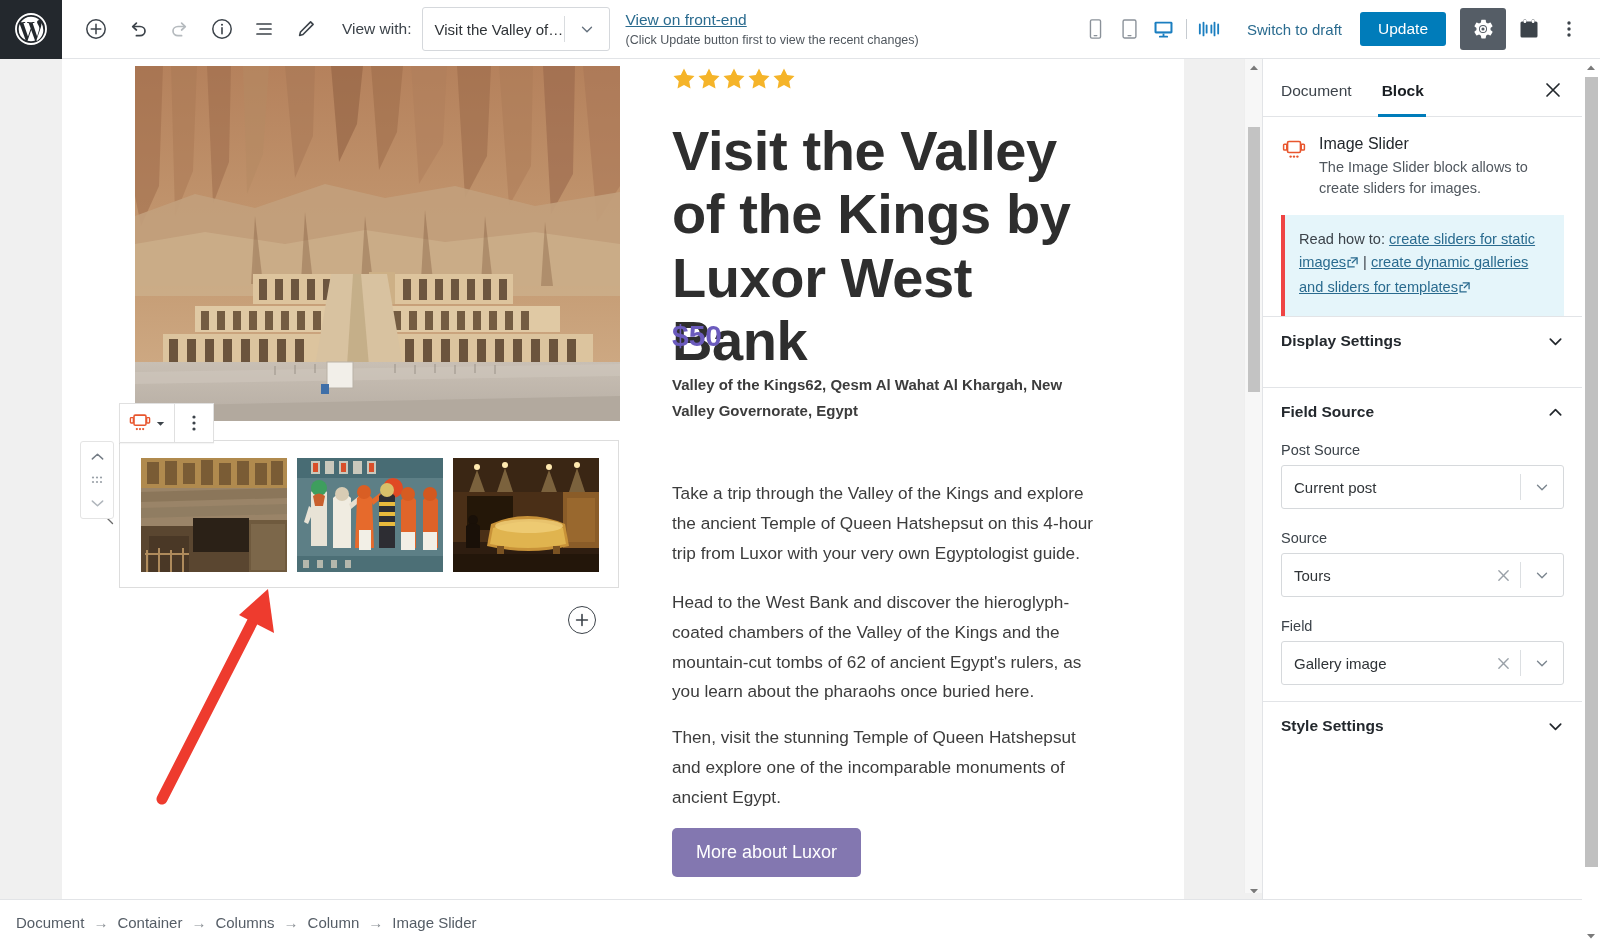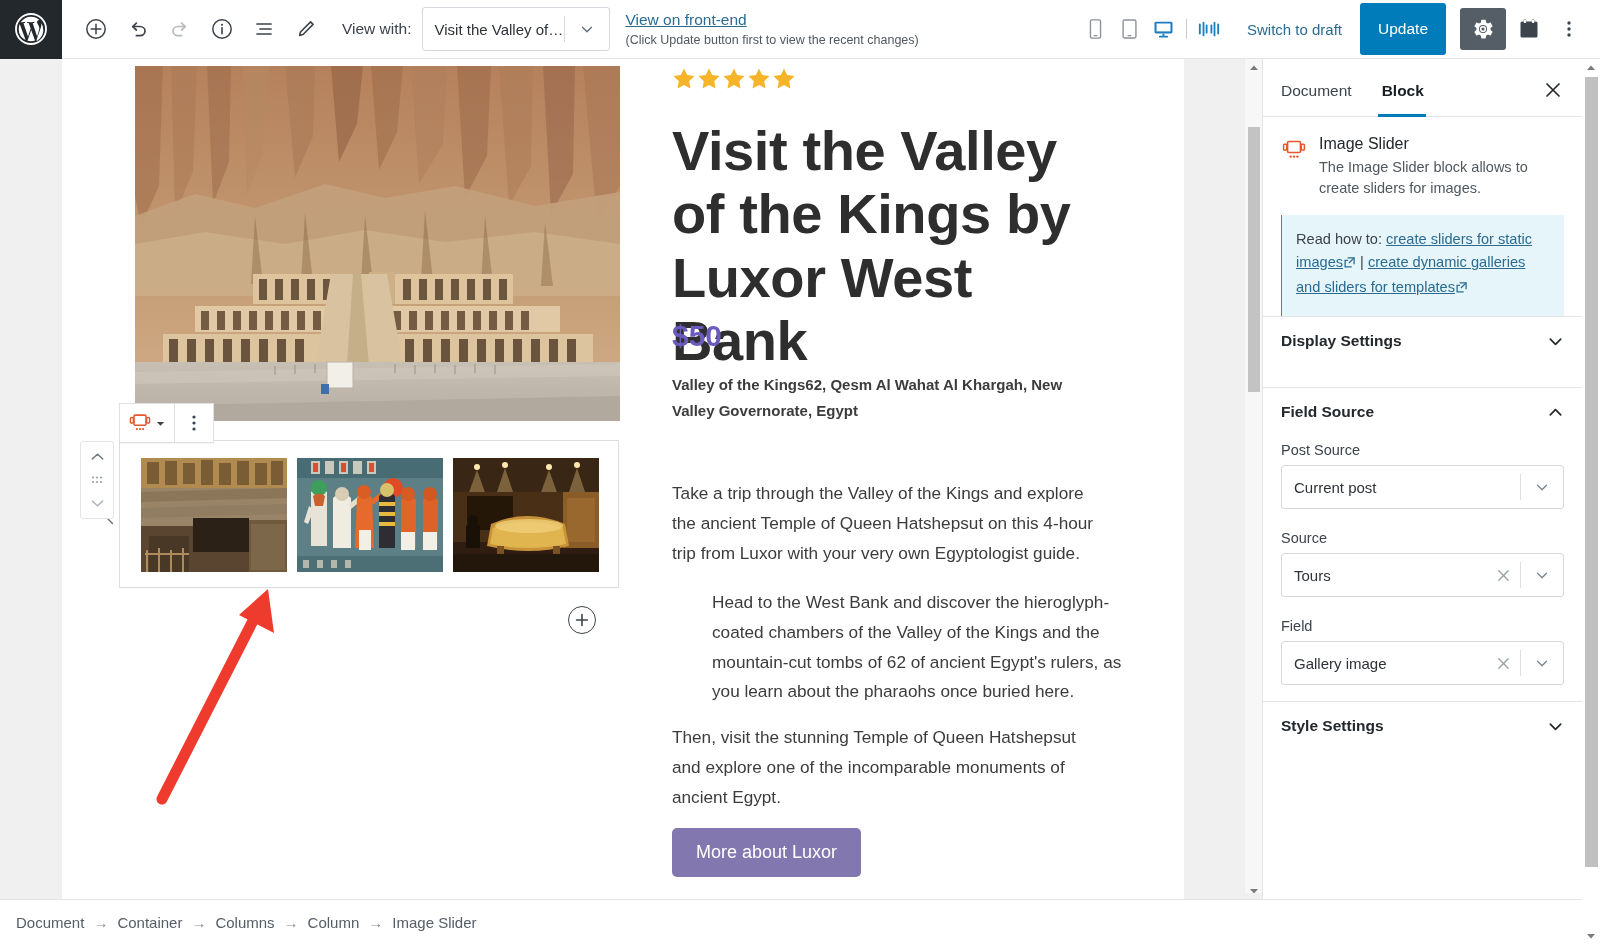--- a/index.html
+++ b/index.html
@@ -50,21 +50,21 @@
 
   .tb-right { margin-left:auto; display:flex; align-items:center; padding-right:14px; gap:4px; }
   .device-icons { display:flex; align-items:center; gap:2px; margin-right:4px;}
   .dev-btn { width:32px; height:34px; display:flex; align-items:center; justify-content:center; cursor:pointer;}
   .vsep { width:1px; height:20px; background:#c6cbd0; margin:0 4px; }
   .switch-draft {
     font-size:15px; color:#2a6b8f; cursor:pointer; padding:0 14px; white-space:nowrap;
   }
   .update-btn {
     background:#007cba; color:#fff; font-size:15.5px; font-weight:400;
-    border-radius:3px; padding:13px 18px; height:52px; display:flex;
+    border-radius:3px; padding:13px 18px; height:34px; display:flex;
     align-items:center; cursor:pointer; border:none;
   }
   .gear-btn {
     width:46px; height:42px; background:#555d66; border-radius:3px;
     display:flex; align-items:center; justify-content:center; cursor:pointer; margin-left:10px;
   }
   .cal-btn { width:38px; height:42px; display:flex; align-items:center; justify-content:center; cursor:pointer;}
   .kebab-btn { width:34px; height:42px; display:flex; align-items:center; justify-content:center; cursor:pointer;}
 
   
@@ -150,21 +150,21 @@
   }
   .address {
     position:absolute; left:0; top:313px; width:400px;
     font-size:15px; font-weight:700; line-height:1.7; color:#3c3c3c;
   }
   .para {
     position:absolute; left:0; width:430px;
     font-size:17.2px; line-height:1.73; color:#3c3c3c;
   }
   .p1 { top:420px; }
-  .p2 { top:529px;margin-left:40px; }
+  .p2 { top:529px; }
   .p3 { top:664px; }
   .more-btn {
     position:absolute; left:0; top:769px; background:#8377b0; color:#fff;
     font-size:18px; padding:14px 24px; border-radius:5px; cursor:pointer; border:none;
     display:inline-block;
   }
 
   
   .canvas-scroll {
     position:absolute; top:59px; left:1244px; width:18px; height:840px;
@@ -199,21 +199,21 @@
   }
   .sb-close {
     position:absolute; right:14px; top:16px; width:30px; height:30px;
     display:flex; align-items:center; justify-content:center; cursor:pointer;
   }
   .sb-blockinfo { display:flex; padding:18px 18px 14px 18px; gap:12px; }
   .sb-bi-icon { flex:0 0 26px; padding-top:2px;}
   .sb-bi-title { font-size:16px; color:#23282d; margin-bottom:4px; }
   .sb-bi-desc { font-size:14.5px; color:#50575e; line-height:1.45; }
   .sb-notice {
-    margin:2px 18px 0 18px; background:#e5f5fa; border-left:1px solid #ef4444;
+    margin:2px 18px 0 18px; background:#e5f5fa; border-left:4px solid #ef4444;
     padding:13px 14px 16px 14px; font-size:14.6px; line-height:1.6; color:#3c434a;
   }
   .sb-notice a { color:#2a6b8f; text-decoration:underline; cursor:pointer; }
   .ext-ico { display:inline-block; vertical-align:-1px; margin:0 1px; }
   .notice-p2 { margin-top:13px; }
 
   .panel {
     border-top:1px solid #e2e4e7; padding:0 18px;
   }
   .panel-head {

